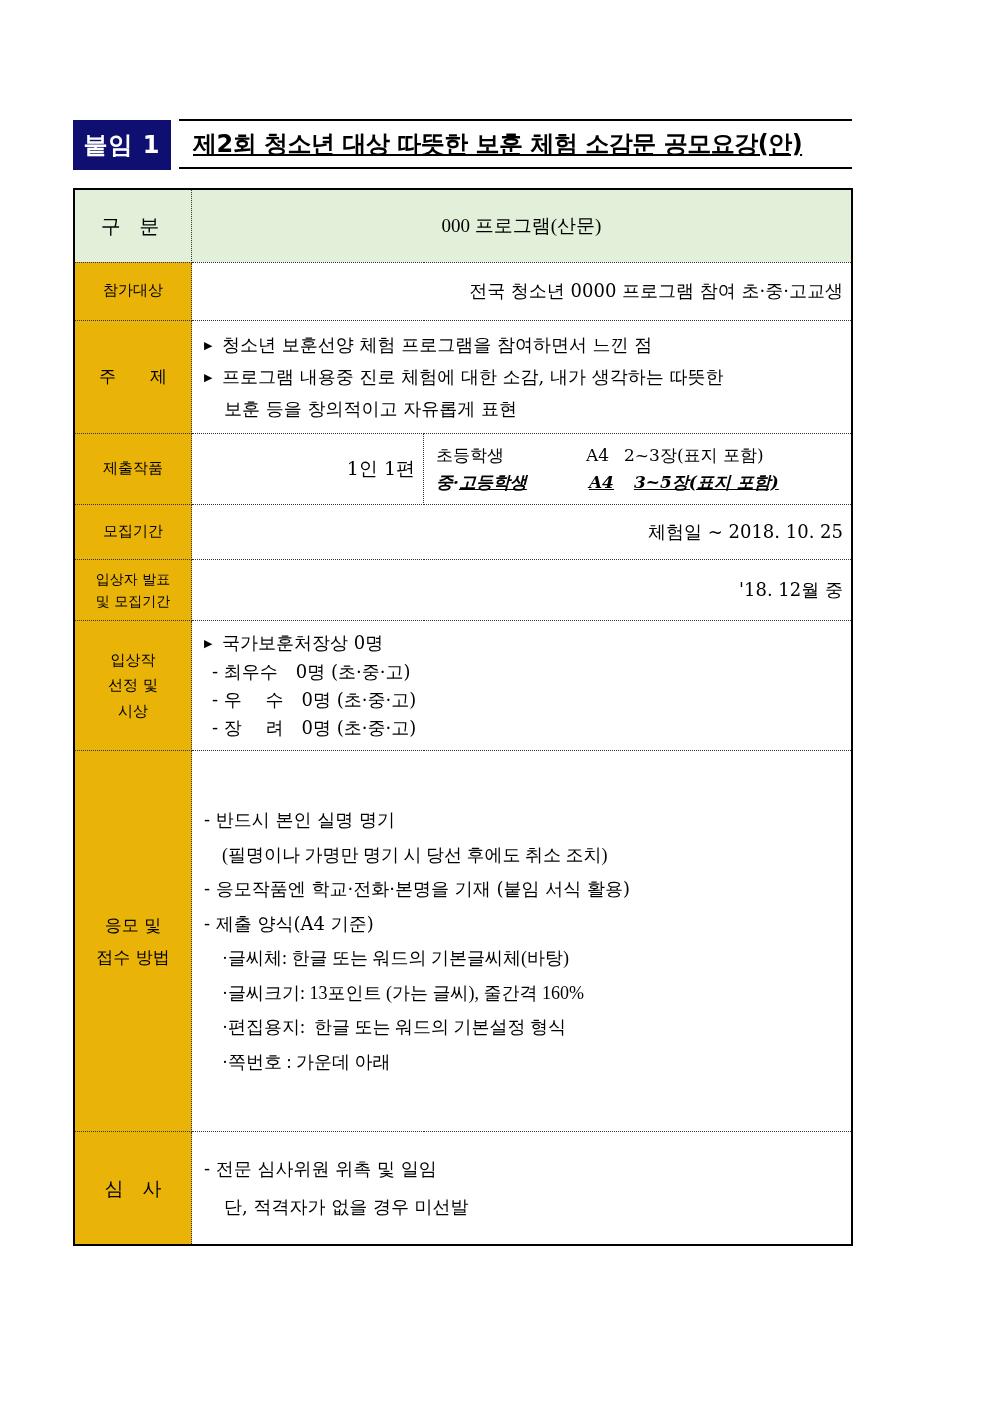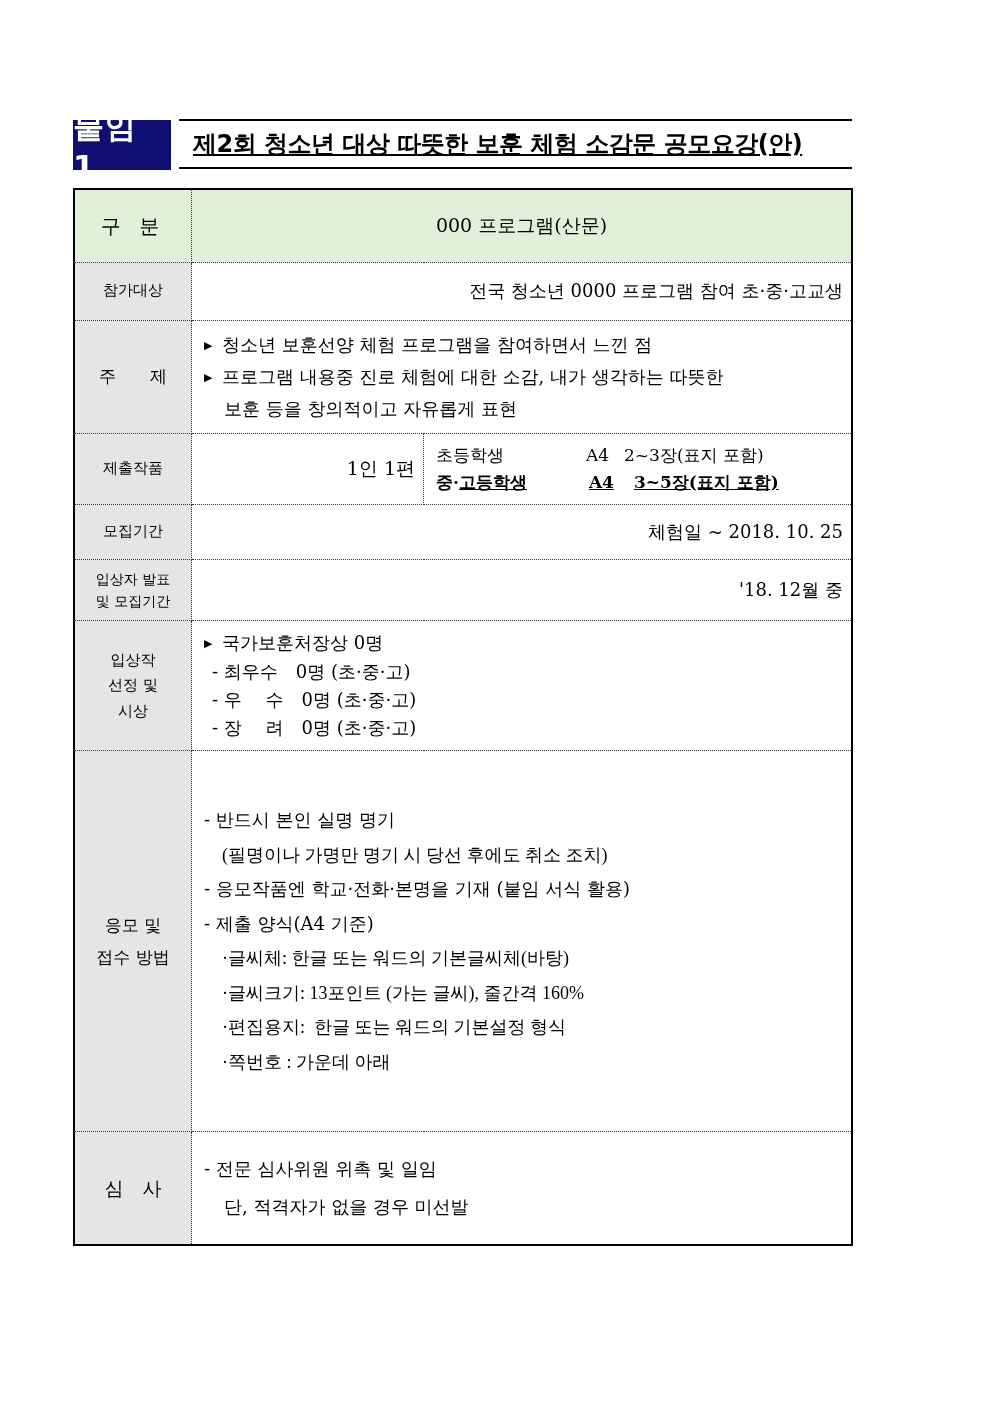--- a/index.html
+++ b/index.html
@@ -1,40 +1,40 @@
 <!DOCTYPE html>
 <html><head>
 <meta charset="utf-8">
 <style>
   html, body { margin: 0; padding: 0; background: #ffffff; }
   body { width: 992px; height: 1403px; position: relative; font-family: "DejaVu Serif", "Liberation Serif", serif; color: #000; overflow: hidden; }
 
   .title-bar { position: absolute; left: 73px; top: 119px; width: 779px; height: 52px; }
   .badge { position: absolute; left: 0; top: 1px; width: 98px; height: 50px; background: #0f0f72; color: #fff;
-           font-family: "DejaVu Sans", "Liberation Sans", sans-serif; font-weight: bold; font-size: 31px;
+           font-family: "DejaVu Sans", "Liberation Sans", sans-serif; font-weight: bold; font-size: 24px;
            display: flex; align-items: center; justify-content: center; letter-spacing: 1px; }
   .title-box { position: absolute; left: 106px; top: 0; right: 0; height: 50px; border-top: 2px solid #000; border-bottom: 2px solid #000;
                display: flex; align-items: center; padding-left: 14px; box-sizing: border-box;
                font-family: "DejaVu Sans", "Liberation Sans", sans-serif; font-weight: bold; font-size: 24px; letter-spacing: -0.5px; text-decoration: underline; }
 
   table.main { position: absolute; left: 73px; top: 188px; width: 780px; border-collapse: collapse; border: 2.5px solid #000; }
   table.main td { border: 1px dotted #333; padding: 8px; vertical-align: middle; }
-  td.label { width: 100px; background: #e5e5e5; text-align: center; font-size: 15px; line-height: 1.7; }
+  td.label { width: 100px; background: #eab308; text-align: center; font-size: 15px; line-height: 1.7; }
   td.label.head { background: #e2f0da; font-size: 20px; letter-spacing: 6px; }
   td.val { font-size: 18px; }
-  .head-val { background: #e2f0da; text-align: center; font-size: 19px; }
+  .head-val { background: #e2f0da; text-align: center; font-size: 19px; font-family: Liberation Serif, serif; }
   .center { text-align: right; margin-top: 11px; }
   .lines { padding-left: 12px !important; }
   .line { height: 32px; line-height: 32px; white-space: nowrap; }
   .tri { font-size: 11px; display: inline-block; width: 18px; vertical-align: middle; }
   .indent1 { padding-left: 20px; }
   .indent2 { padding-left: 18px; font-family: Liberation Serif, serif; }
   .ul { text-decoration: underline; }
   .subcell { font-size: 17px; padding-left: 12px !important; }
-  .bold { font-weight: bold; }
+  .bold { font-weight: bold; font-style: italic; }
 </style>
 </head>
 <body>
 
 <div class="title-bar">
   <div class="badge">붙임 1</div>
   <div class="title-box">제2회 청소년 대상 따뜻한 보훈 체험 소감문 공모요강(안)</div>
 </div>
 
 <table class="main">

